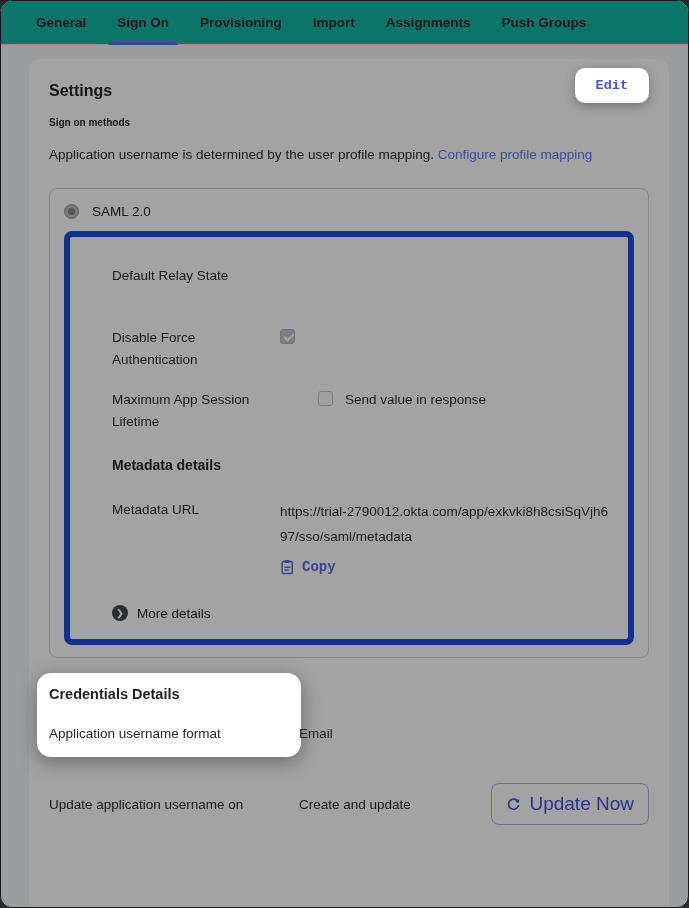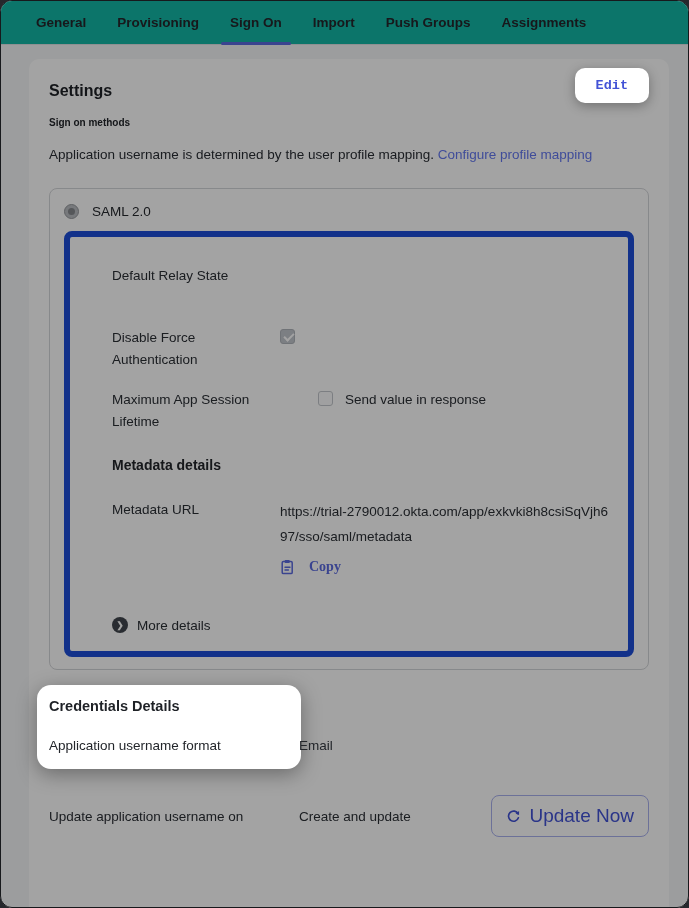--- a/index.html
+++ b/index.html
@@ -85,23 +85,23 @@
     content:""; position:absolute; left:3px; top:3px; width:8px; height:4px;
     border-left:2px solid #fff; border-bottom:2px solid #fff; transform:rotate(-45deg);
   }
   .checkbox.unchecked { background:#fbfbfc; border:1px solid #c3c6cb; }
   .value-cell { display:flex; gap:12px; line-height:22px; }
 
   .metadata-heading { margin:0 0 26px 0; font-size:14px; font-weight:600; color:#23262b; }
   .url-value { width:365px; line-height:25px; word-break:break-all; color:#2b2f35; }
 
   .copy-btn {
-    margin:10px 0 16px 168px; display:inline-flex; align-items:center; gap:14px;
+    margin:10px 0 4px 168px; display:inline-flex; align-items:center; gap:7px;
     border:none; background:none; padding:0; cursor:pointer;
-    color:#5b6be0; font-family:Liberation Serif, serif; font-size:14px; font-weight:700;
+    color:#5b6be0; font-family:Liberation Mono, monospace; font-size:14px; font-weight:700;
   }
 
   .more-details { margin-top:26px; display:flex; align-items:center; gap:9px; font-size:13.5px; color:#2b2f35; cursor:pointer; }
   .chevron-circle {
     width:16px; height:16px; border-radius:50%; background:#41464d;
     color:#fff; font-size:8.5px; font-weight:700;
     display:flex; align-items:center; justify-content:center; line-height:1;
   }
 
   
@@ -126,25 +126,25 @@
   }
   .icon-svg { display:block; }
 </style>
 </head>
 <body>
 
 <div class="window">
 
   <div class="tabbar">
     <div class="tab">General</div>
+    <div class="tab active">Sign On</div>
     <div class="tab">Provisioning</div>
-    <div class="tab active">Sign On</div>
     <div class="tab">Import</div>
+    <div class="tab">Assignments</div>
     <div class="tab">Push Groups</div>
-    <div class="tab">Assignments</div>
   </div>
 
   <div class="card">
 
     <div class="card-header">
       <div class="settings-title">Settings</div>
       <button class="edit-btn spotlight">Edit</button>
     </div>
 
     <div class="section-heading">Sign on methods</div>

